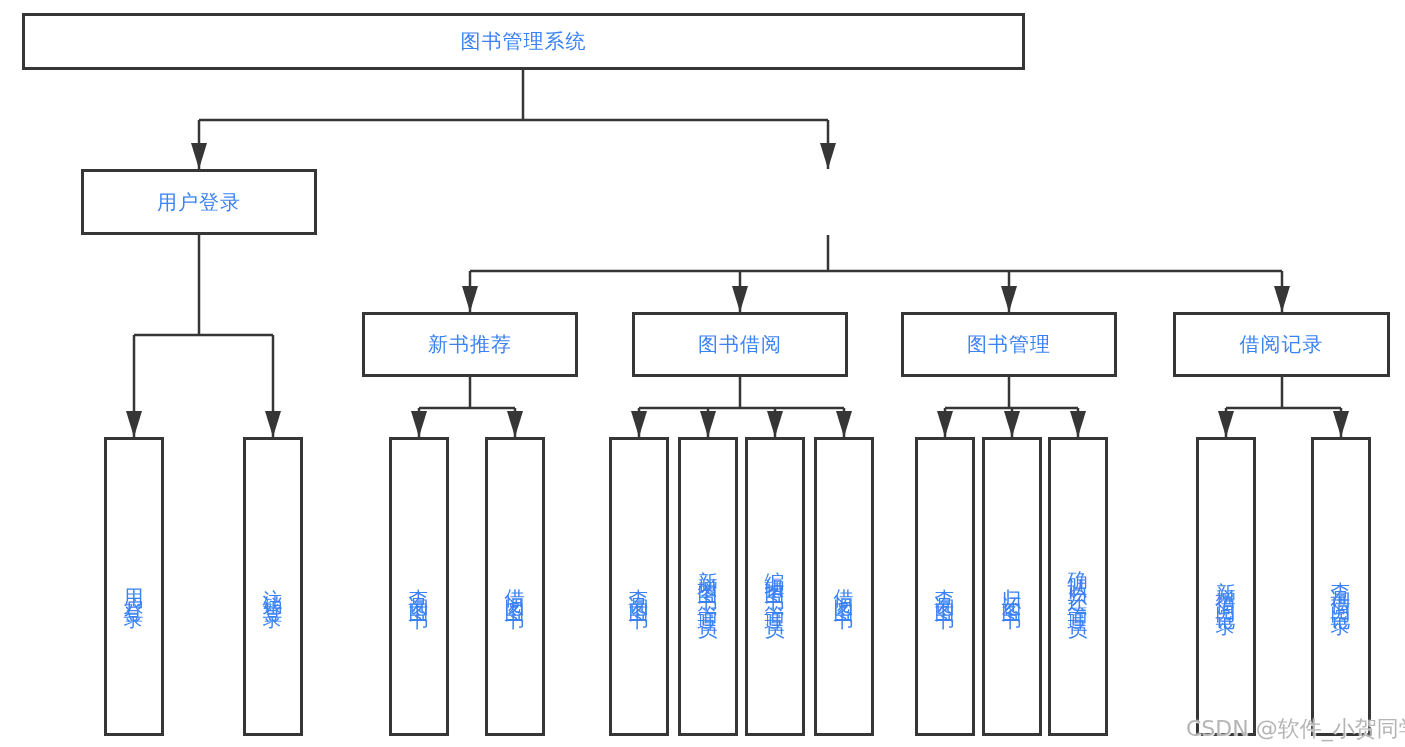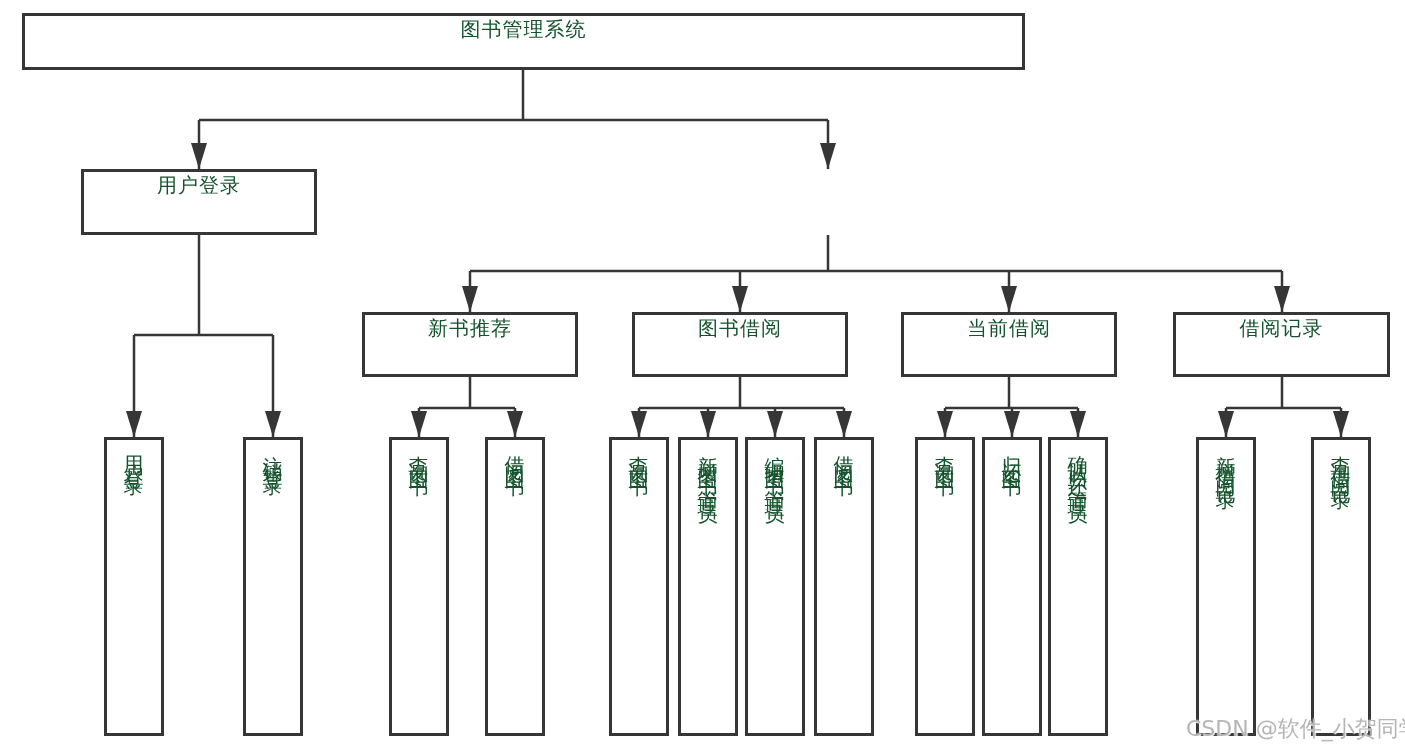--- a/index.html
+++ b/index.html
@@ -15,22 +15,23 @@
   .connector-layer {
     position: absolute;
     left: 0; top: 0;
     width: 1405px; height: 747px;
   }
   .node {
     position: absolute;
     background: #ffffff;
     border: 3px solid #363636;
     display: flex;
+    align-items: center;
     justify-content: center;
-    color: #14532d;
+    color: #3b82f6;
     font-size: 20px;
     letter-spacing: 1px;
   }
   .node span { white-space: nowrap; }
   .leaf span {
     writing-mode: vertical-rl;
     line-height: 1.1;
     letter-spacing: 7px;
     white-space: nowrap;
   }
@@ -139,21 +140,21 @@
     <span>用户登录</span>
   </div>
 
   <div class="node n-bor">
     <span>图书借阅</span>
   </div>
   <div class="node n-rec">
     <span>新书推荐</span>
   </div>
   <div class="node n-cur">
-    <span>当前借阅</span>
+    <span>图书管理</span>
   </div>
   <div class="node n-log">
     <span>借阅记录</span>
   </div>
 
   <div class="node leaf l-1a">
     <span>用户登录</span>
   </div>
   <div class="node leaf l-1b">
     <span>注销登录</span>

